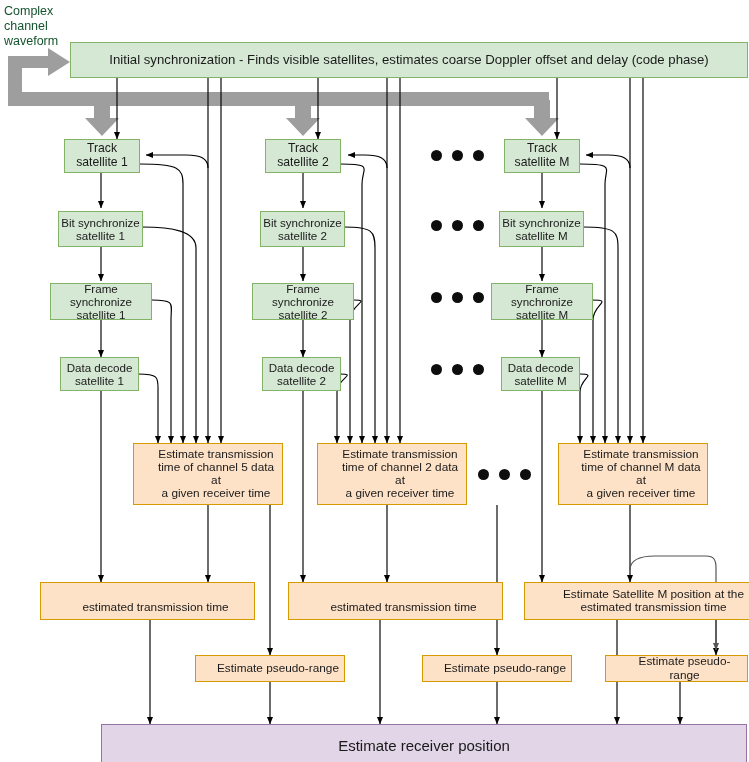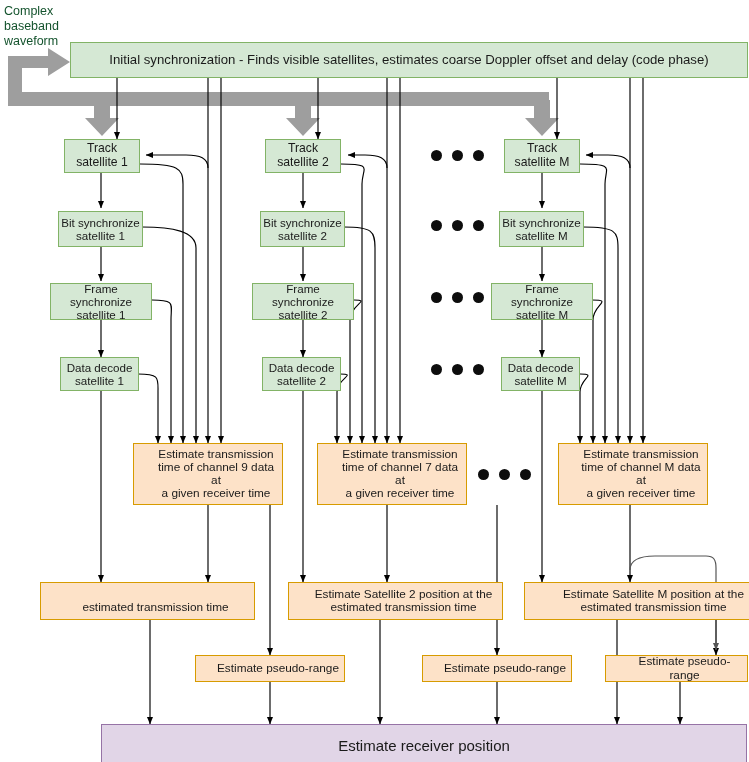--- a/index.html
+++ b/index.html
@@ -115,21 +115,21 @@
       <path d="M716,620 C716,620 716,620 716,620"></path>
     </g>
 
     <g stroke="#555" stroke-width="1.2" fill="none">
       <path d="M630,570 C630,560 640,556 655,556 L706,556 C714,556 716,560 716,568 L716,650" marker-end="url(#ahg)"></path>
     </g>
   </svg>
 
   <div class="caption" style="left:4px;top:4px;width:66px;font-size:12.5px;">
     <div>Complex</div>
-    <div>baseband</div>
+    <div>channel</div>
     <div>waveform</div>
   </div>
 
   <div class="node green" style="left:70px;top:42px;width:678px;height:36px;font-size:13.2px;">
     <span class="nlabel">Initial synchronization - Finds visible satellites, estimates coarse Doppler offset and delay (code phase)</span>
   </div>
 
   <div class="node green" style="left:64px;top:139px;width:76px;height:34px;font-size:12.2px;">
     <span class="nlabel">
       <span>Track</span><br>
@@ -202,48 +202,48 @@
   <div class="node green" style="left:501px;top:357px;width:79px;height:34px;font-size:11.6px;">
     <span class="nlabel">
       <span>Data decode</span><br>
       <span>satellite M</span>
     </span>
   </div>
 
   <div class="node orange" style="left:133px;top:443px;width:150px;height:62px;font-size:11.8px;">
     <span class="nlabel">
       <span>Estimate transmission</span><br>
-      <span>time of channel 9 data at</span><br>
+      <span>time of channel 5 data at</span><br>
       <span>a given receiver time</span>
     </span>
   </div>
   <div class="node orange" style="left:317px;top:443px;width:150px;height:62px;font-size:11.8px;">
     <span class="nlabel">
       <span>Estimate transmission</span><br>
-      <span>time of channel 7 data at</span><br>
+      <span>time of channel 2 data at</span><br>
       <span>a given receiver time</span>
     </span>
   </div>
   <div class="node orange" style="left:558px;top:443px;width:150px;height:62px;font-size:11.8px;">
     <span class="nlabel">
       <span>Estimate transmission</span><br>
       <span>time of channel M data at</span><br>
       <span>a given receiver time</span>
     </span>
   </div>
 
   <div class="node orange" style="left:40px;top:582px;width:215px;height:38px;font-size:11.8px;">
     <span class="nlabel">
       <br>
       <span>estimated transmission time</span>
     </span>
   </div>
   <div class="node orange" style="left:288px;top:582px;width:215px;height:38px;font-size:11.8px;">
     <span class="nlabel">
-      <span>Estimate Satellite 2 position at the</span><br>
+      <br>
       <span>estimated transmission time</span>
     </span>
   </div>
   <div class="node orange" style="left:524px;top:582px;width:243px;height:38px;font-size:11.8px;">
     <span class="nlabel">
       <span>Estimate Satellite M position at the</span><br>
       <span>estimated transmission time</span>
     </span>
   </div>
 

